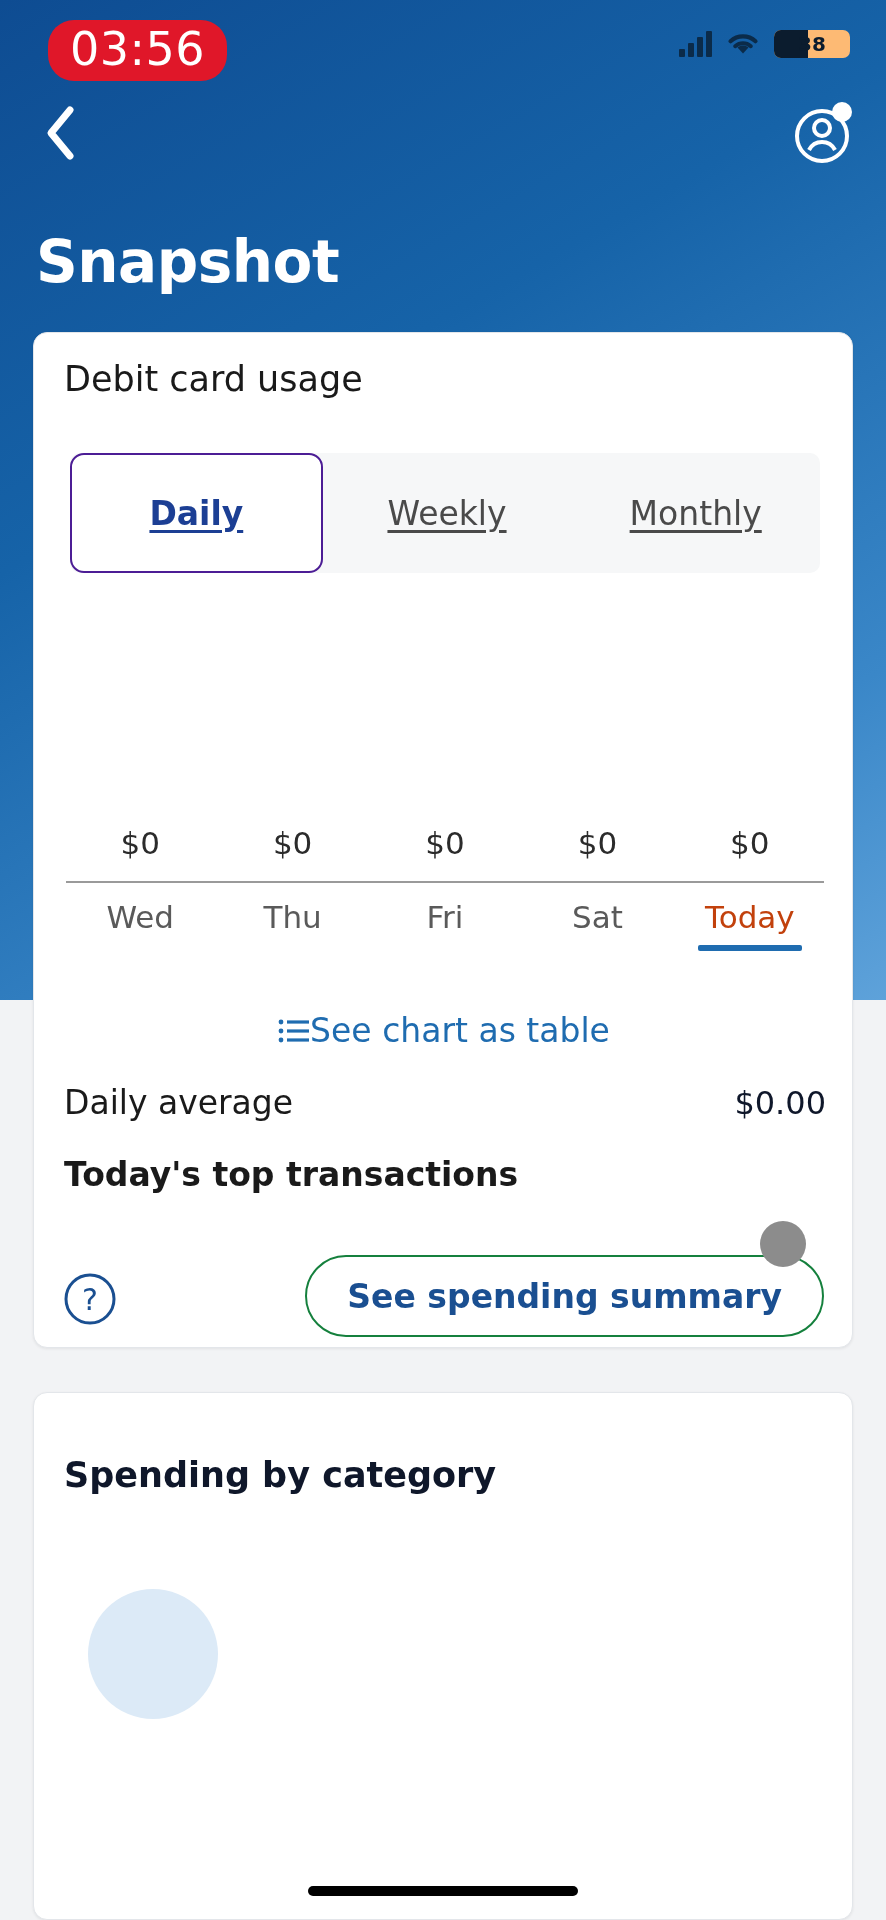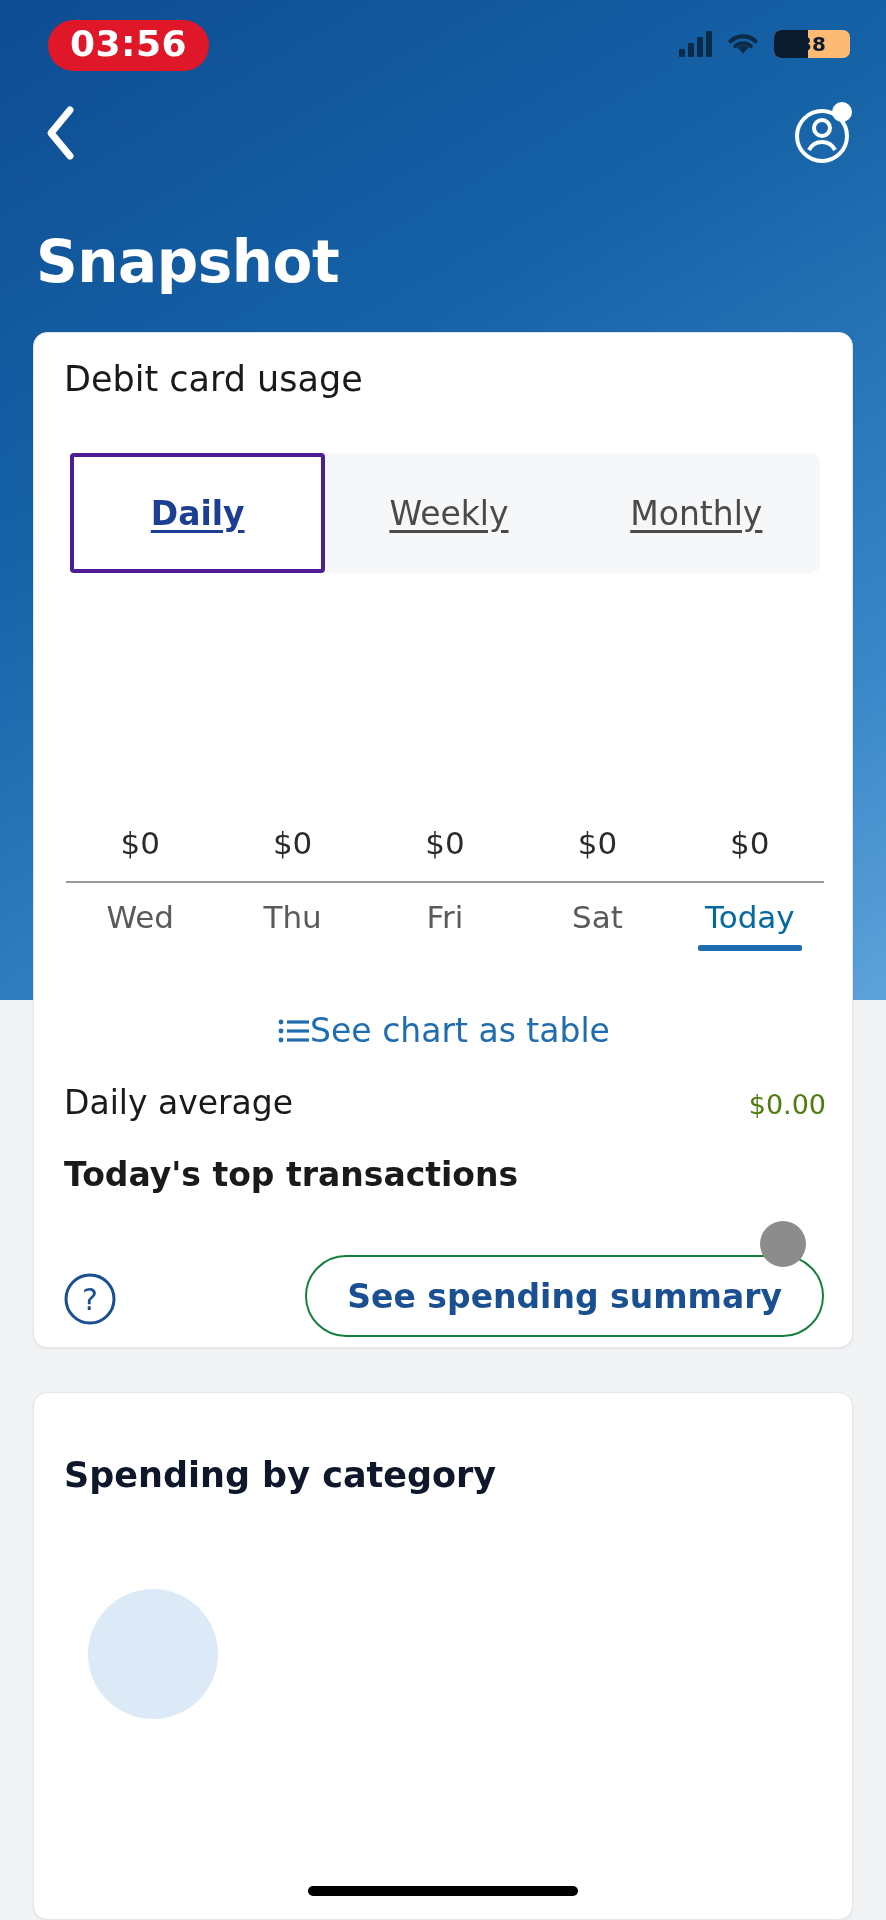--- a/index.html
+++ b/index.html
@@ -49,22 +49,22 @@
     height: 92px;
     z-index: 40;
   }
 
   .time-pill {
     position: absolute;
     left: 48px;
     top: 20px;
     background: #e01729;
     color: #ffffff;
-    font-size: 36px;
-    font-weight: bold;
+    font-size: 46px;
+    font-weight: normal;
     letter-spacing: 0.5px;
     padding: 6px 22px 9px 22px;
     border-radius: 26px;
     line-height: 1;
   }
 
   .status-icons {
     position: absolute;
     right: 36px;
     top: 30px;
@@ -230,22 +230,22 @@
     justify-content: center;
     font-size: 33px;
     color: #4a4a4a;
     text-decoration: underline;
     text-underline-offset: 5px;
     cursor: pointer;
   }
 
   .seg-item.active {
     background: #ffffff;
-    border: 4px solid #4c1d95;
-    border-radius: 4px;
+    border: 2px solid #4c1d95;
+    border-radius: 14px;
     color: #1c3f94;
     font-weight: bold;
     height: 100%;
     text-align: center;
   }
 
   
   .chart-area {
     position: absolute;
     left: 30px;
@@ -287,21 +287,21 @@
   .chart-labels .cell {
     flex: 1;
     text-align: center;
     font-size: 31px;
     color: #5a5a5a;
     padding-bottom: 16px;
     position: relative;
     cursor: pointer;
   }
   .chart-labels .cell.today {
-    color: #0369a1;
+    color: #c2410c;
   }
   .chart-labels .cell.today::after {
     content: "";
     position: absolute;
     left: 16%;
     right: 16%;
     bottom: 0;
     height: 6px;
     background: #1f6cb0;
     border-radius: 2px;
@@ -327,21 +327,21 @@
   .avg-row {
     position: absolute;
     left: 30px;
     top: 750px;
     width: 762px;
     display: flex;
     justify-content: space-between;
     align-items: baseline;
   }
   .avg-label { font-size: 33px; color: #1a1a1a; }
-  .avg-value { font-size: 27px; color: #4d7c0f; }
+  .avg-value { font-size: 32px; color: #0f172a; }
 
   .section-heading {
     position: absolute;
     left: 30px;
     top: 822px;
     font-size: 33px;
     font-weight: bold;
     color: #1a1a1a;
   }
 

